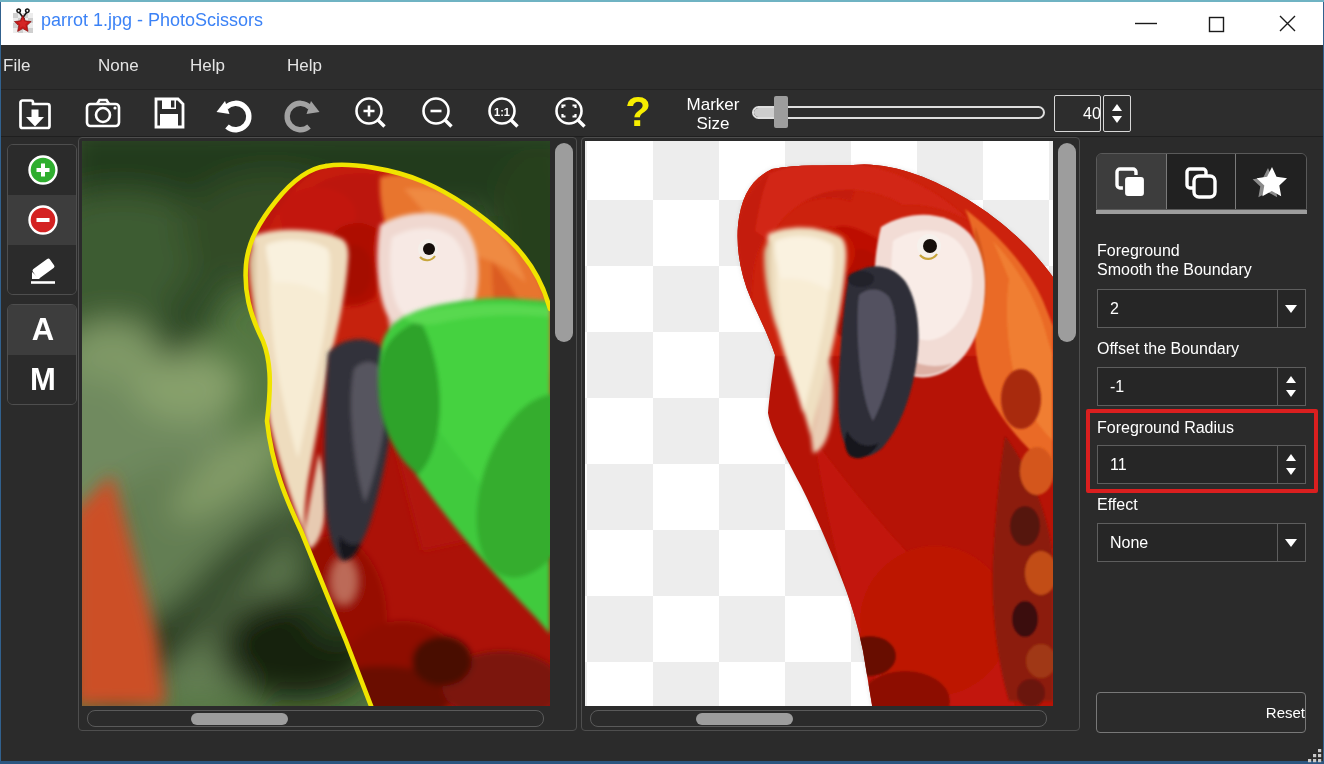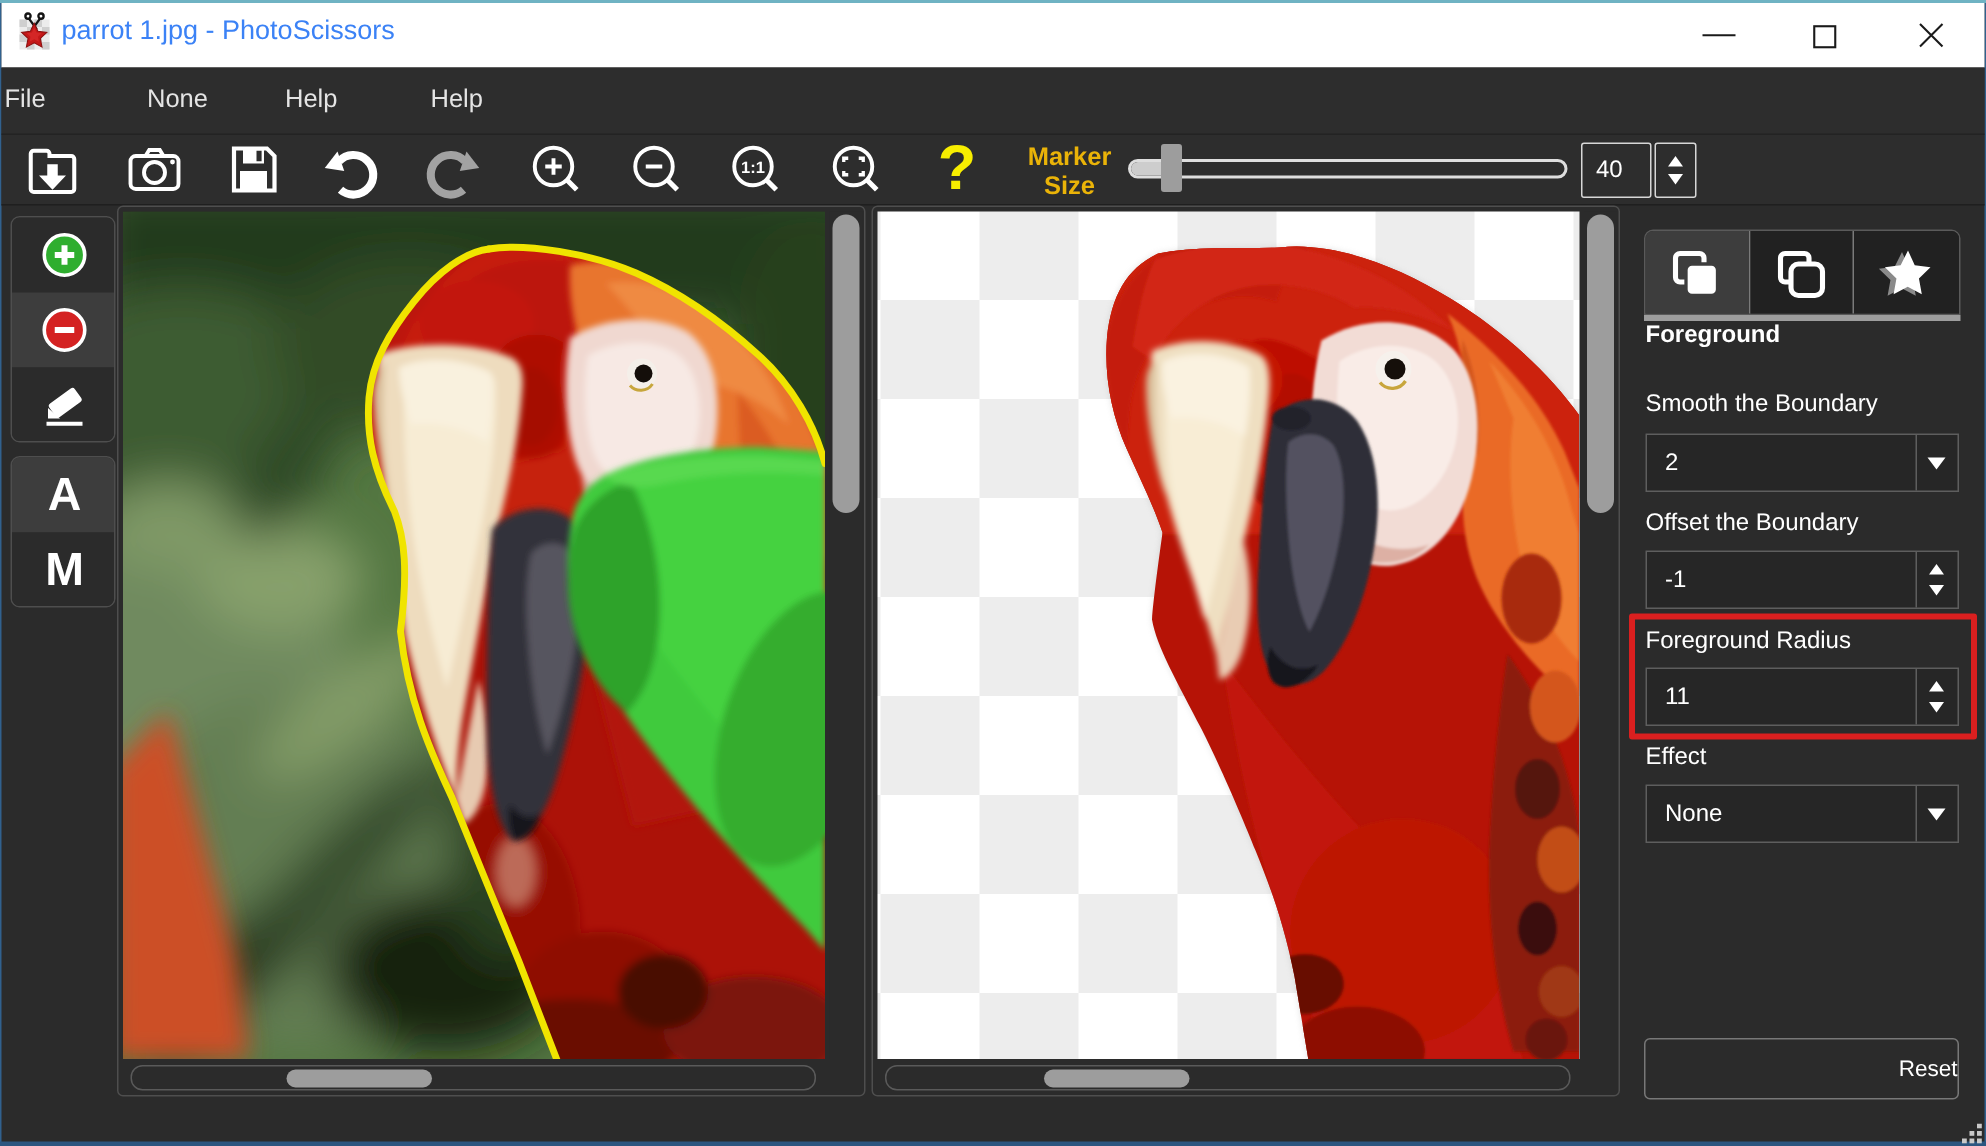--- a/index.html
+++ b/index.html
@@ -12,25 +12,25 @@
 
 #title{left:1px;top:2px;width:1322px;height:43px;background:#fff}
 #ticon{left:12px;top:8px;width:22px;height:26px}
 #ttext{left:41px;top:10px;font-size:18px;color:#3b82f6}
 
 #menubar{left:1px;top:45px;width:1322px;height:45px;background:#2d2d2d;border-bottom:1px solid #232323}
 .mitem{top:56px;font-size:17px;color:#e4e4e4}
 
 #toolbar{left:1px;top:90px;width:1322px;height:47px;background:#2d2d2d;border-bottom:1px solid #1f1f1f}
 .tico{top:95px}
-#msize{left:675px;top:95px;width:76px;height:40px;color:#eab308;font-weight:bold;font-size:17px;text-align:center;line-height:19px}
+#msize{left:675px;top:95px;width:76px;height:40px;color:#ffffff;font-weight:normal;font-size:17px;text-align:center;line-height:19px}
 #strack{left:752px;top:106px;width:293px;height:13px;border:2px solid #dedede;border-radius:7px;background:#2d2d2d}
 #sfill{left:754px;top:108px;width:24px;height:9px;background:#cdcdcd;border-radius:5px 0 0 5px}
 #shandle{left:774px;top:96px;width:14px;height:32px;background:#9d9d9d;border-radius:2px}
-#spin40{left:1054px;top:95px;width:47px;height:37px;border:1px solid #d7d7d7;border-radius:2px;color:#fff;font-size:16px;line-height:35px;padding-left:9px}
+#spin40{left:1054px;top:95px;width:47px;height:37px;border:1px solid #d7d7d7;border-radius:2px;color:#fff;font-size:16px;line-height:35px;padding-left:28px}
 #spinarr{left:1103px;top:95px;width:28px;height:37px;border:1px solid #d7d7d7;border-radius:2px}
 
 #lgrp1{left:7px;top:144px;width:70px;height:151px;border:1px solid #4e4e4e;border-radius:6px;overflow:hidden}
 #lgrp2{left:7px;top:304px;width:70px;height:101px;border:1px solid #4e4e4e;border-radius:6px;overflow:hidden}
 .trow{width:70px;height:50px;background:#2b2b2b;position:relative}
 .trow.sel{background:#3d3d3d}
 .trow .ic{position:absolute;left:50%;top:50%;transform:translate(-50%,-50%)}
 .bigletter{color:#fff;font-weight:bold;font-size:31px;font-family:"Liberation Sans",sans-serif}
 
 .cframe{top:137px;height:594px;border:1px solid #4e4e4e;border-radius:4px;background:#2b2b2b}
@@ -385,21 +385,21 @@
       </svg>
     </div>
  <div class="tab">
       <svg width="40" height="38" viewBox="0 0 40 38">
         <path d="M17 4 L21.5 13.8 L32 15.2 L24.3 22.6 L26.2 33.2 L16.8 28.1 L7.4 33.2 L9.3 22.6 L1.6 15.2 L12.1 13.8 Z" fill="#8a8a8a"></path>
         <path d="M21 3 L25.5 12.8 L36 14.2 L28.3 21.6 L30.2 32.2 L20.8 27.1 L11.4 32.2 L13.3 21.6 L5.6 14.2 L16.1 12.8 Z" fill="#fff"></path>
       </svg>
     </div>
 </div>
 <div class="abs" id="tabline"></div>
-<div class="abs plabel" style="top:215px;font-weight:bold">Foreground</div>
+<div class="abs plabel" style="top:242px;font-weight:normal">Foreground</div>
 <div class="abs plabel" style="top:261px">Smooth the Boundary</div>
 <div class="abs pfield" style="top:289px">
     <span class="val">2</span>
     <span class="dsep"></span>
     <span class="darr"></span>
   </div>
 <div class="abs plabel" style="top:340px">Offset the Boundary</div>
 <div class="abs pfield" style="top:367px">
     <span class="val">-1</span>
     <span class="dsep"></span>

